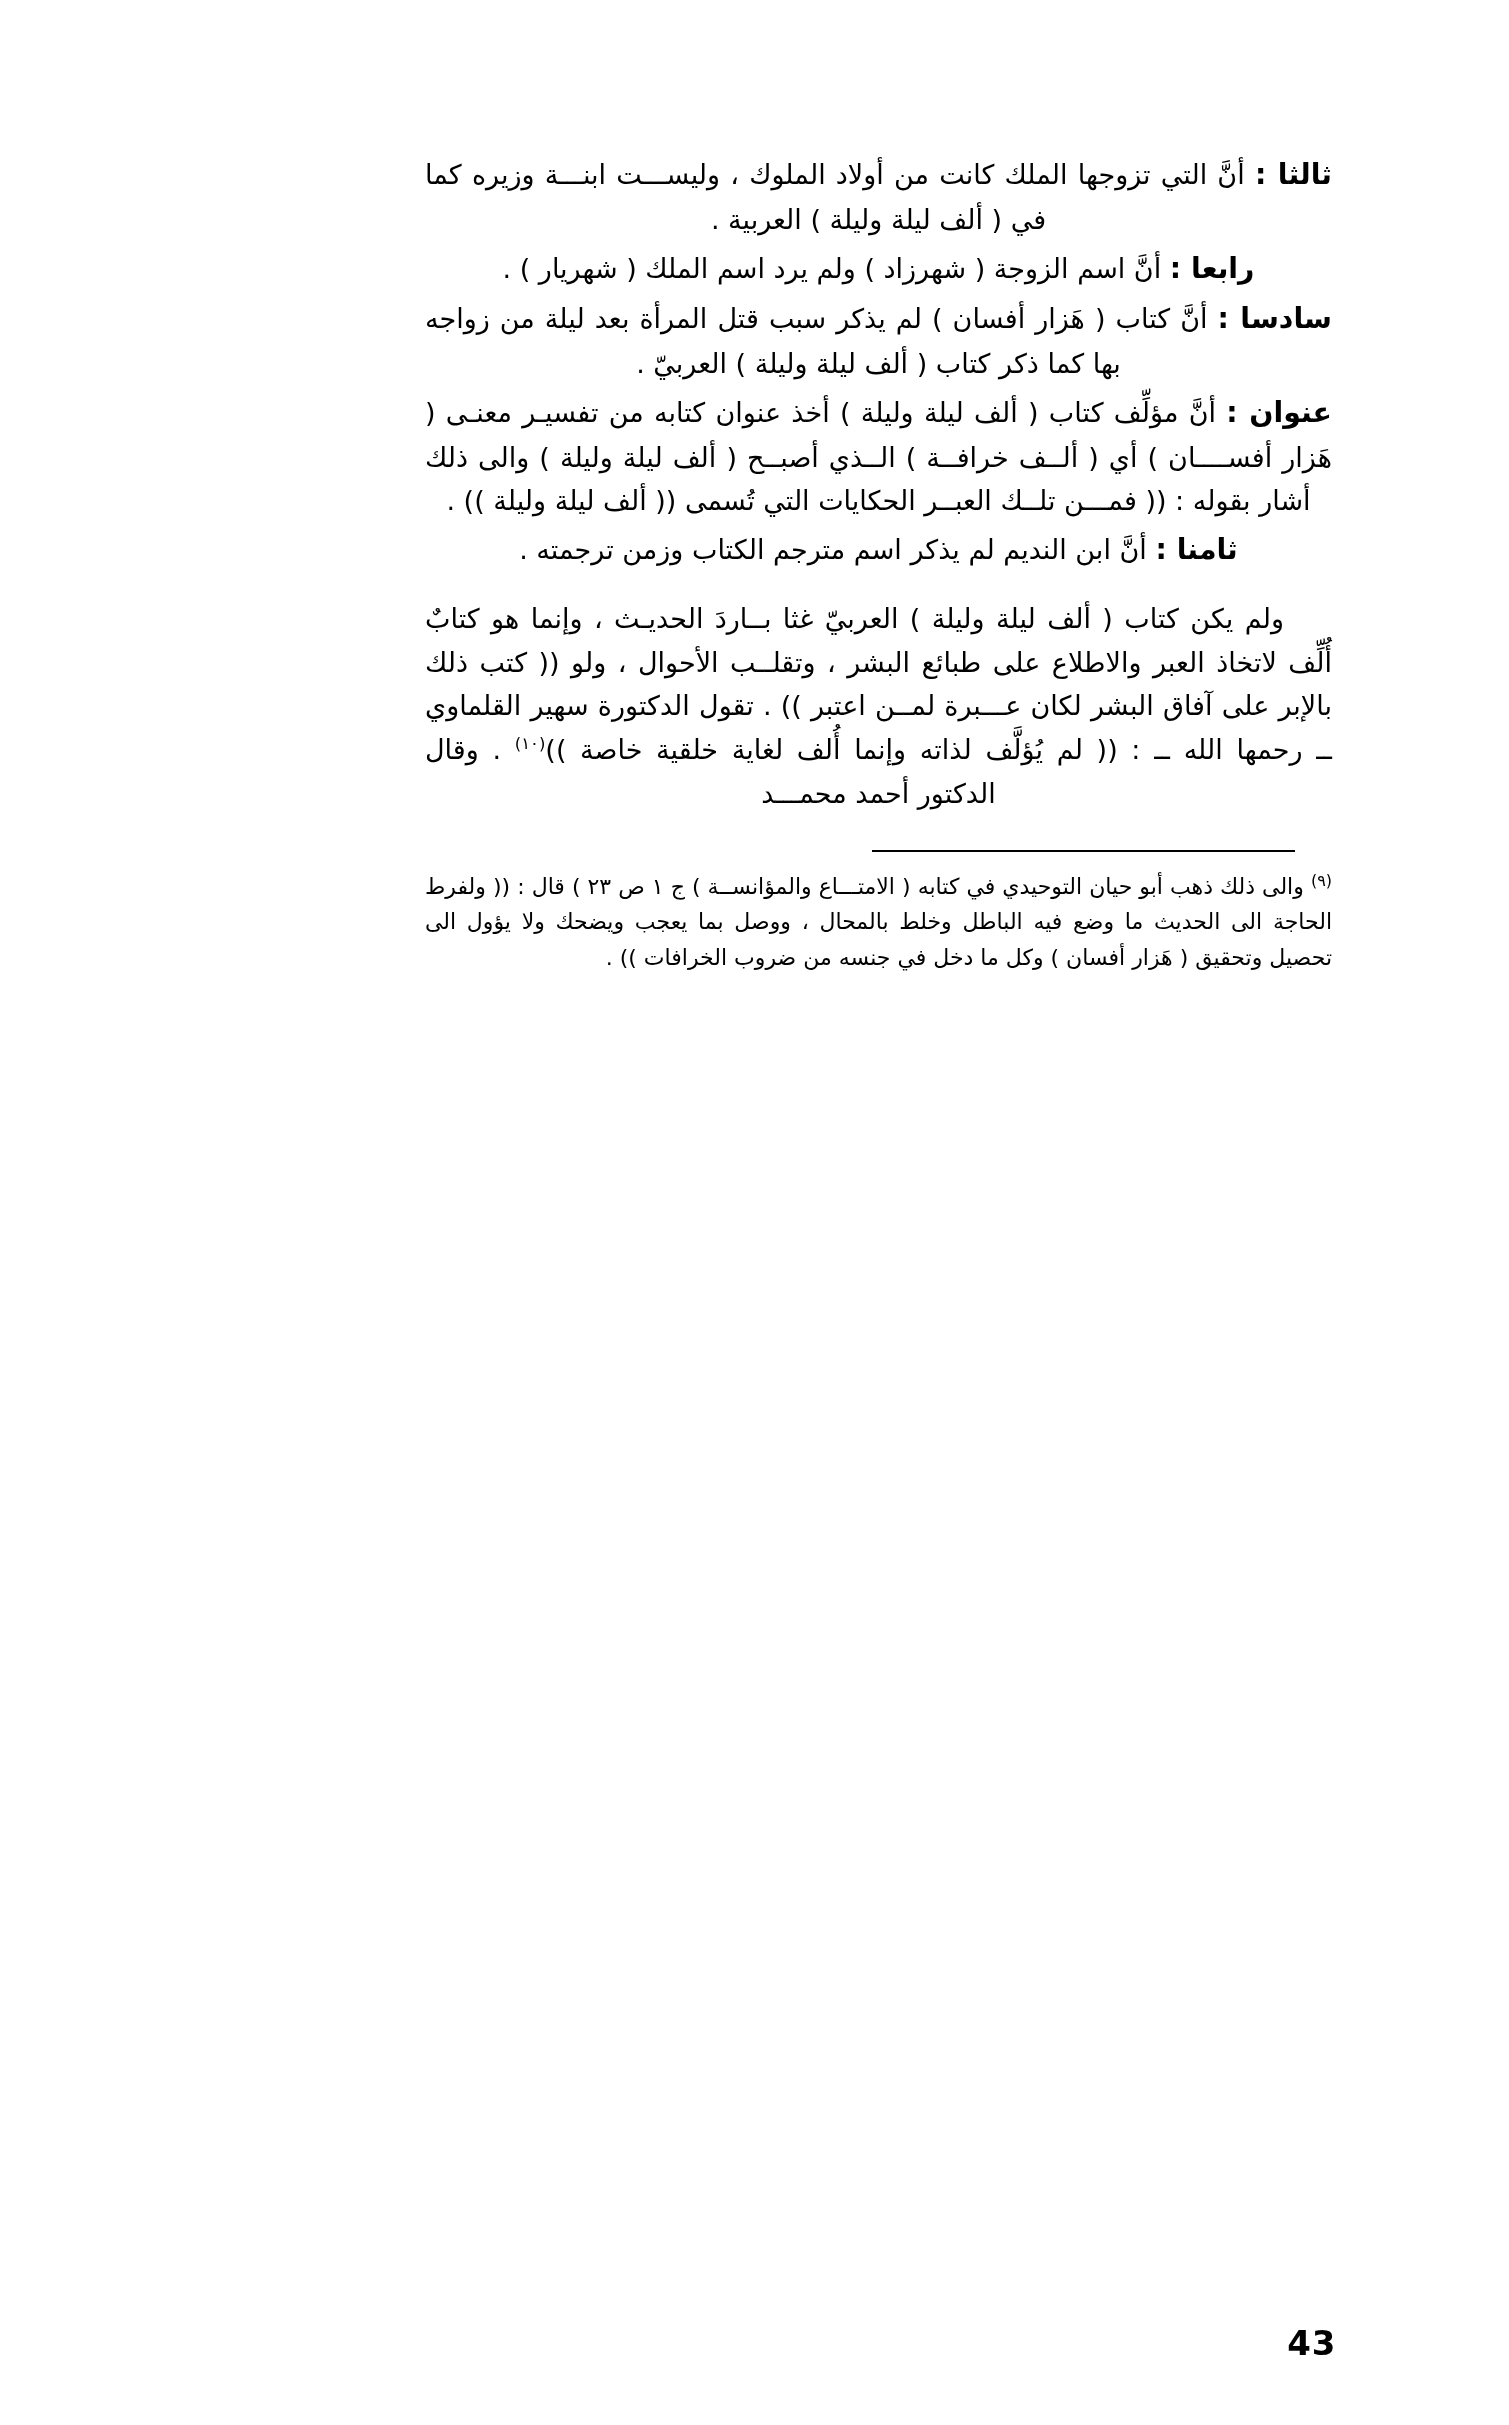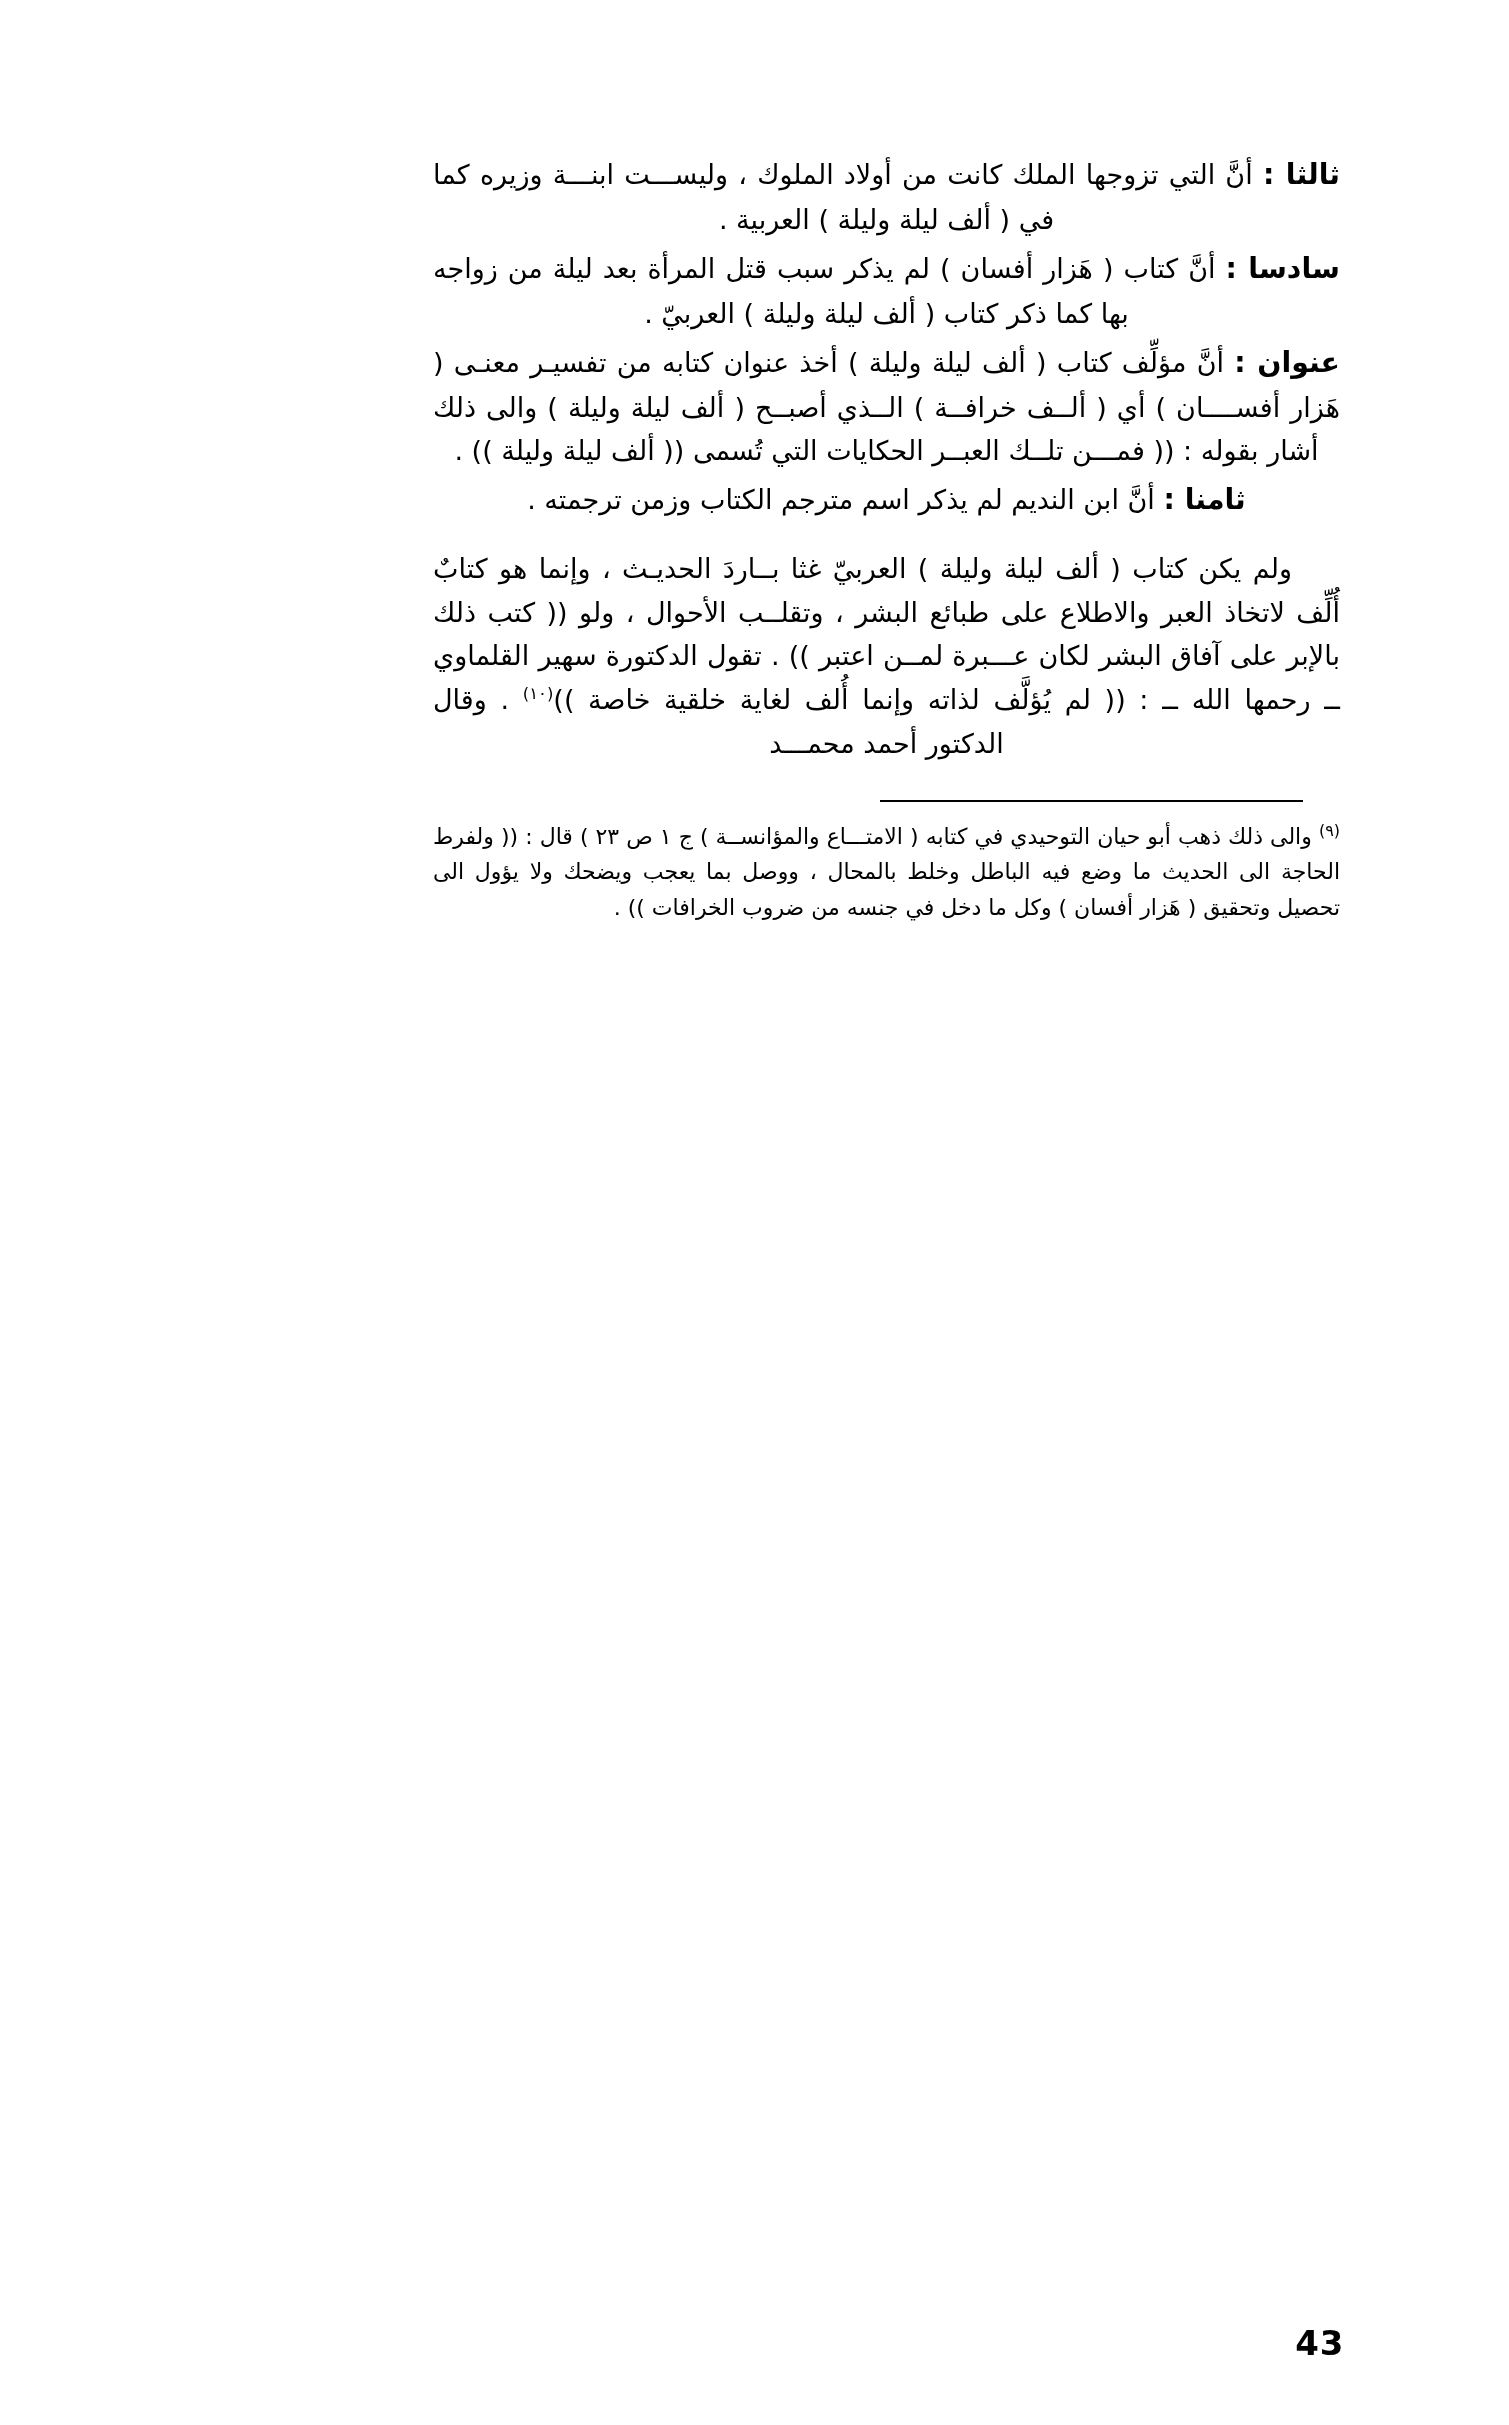--- a/index.html
+++ b/index.html
@@ -10,21 +10,21 @@
   body {
     width: 1509px;
     height: 2426px;
     position: relative;
     font-family: "DejaVu Sans", "Liberation Sans", sans-serif;
     color: #000000;
     overflow: hidden;
   }
   .page {
     position: absolute;
-    top: 0; right: 0;
+    top: 0; right: 8px;
     width: 1241px;
     height: 2426px;
     box-sizing: border-box;
     padding: 152px 169px 0 165px;
   }
   .body-block {
     direction: rtl;
     text-align: justify;
     text-align-last: center;
   }
@@ -95,20 +95,23 @@
 <body>
 
 <div class="page">
 
   <div class="body-block">
 
     <p class="para numbered">
       <span class="lead">ثالثا :</span><span> أنَّ التي تزوجها الملك كانت من أولاد الملوك ، وليســـت ابنـــة وزيره كما في ( ألف ليلة وليلة ) العربية .</span>
     </p>
 
+    <p class="para numbered">
+      <span class="lead">رابعا :</span><span> أنَّ اسم الزوجة ( شهرزاد ) ولم يرد اسم الملك ( شهريار ) .</span>
+    </p>
 
 
     <p class="para numbered">
       <span class="lead">سادسا :</span><span> أنَّ كتاب ( هَزار أفسان ) لم يذكر سبب قتل المرأة بعد ليلة من زواجه بها كما ذكر كتاب ( ألف ليلة وليلة ) العربيّ .</span>
     </p>
 
     <p class="para numbered">
       <span class="lead">عنوان :</span><span> أنَّ مؤلِّف كتاب ( ألف ليلة وليلة ) أخذ عنوان كتابه من تفسيـر معنـى ( هَزار أفســــان ) أي ( ألــف خرافــة ) الــذي أصبــح ( ألف ليلة وليلة ) والى ذلك أشار بقوله : (( فمـــن تلــك العبــر الحكايات التي تُسمى (( ألف ليلة وليلة )) .</span>
     </p>
 

